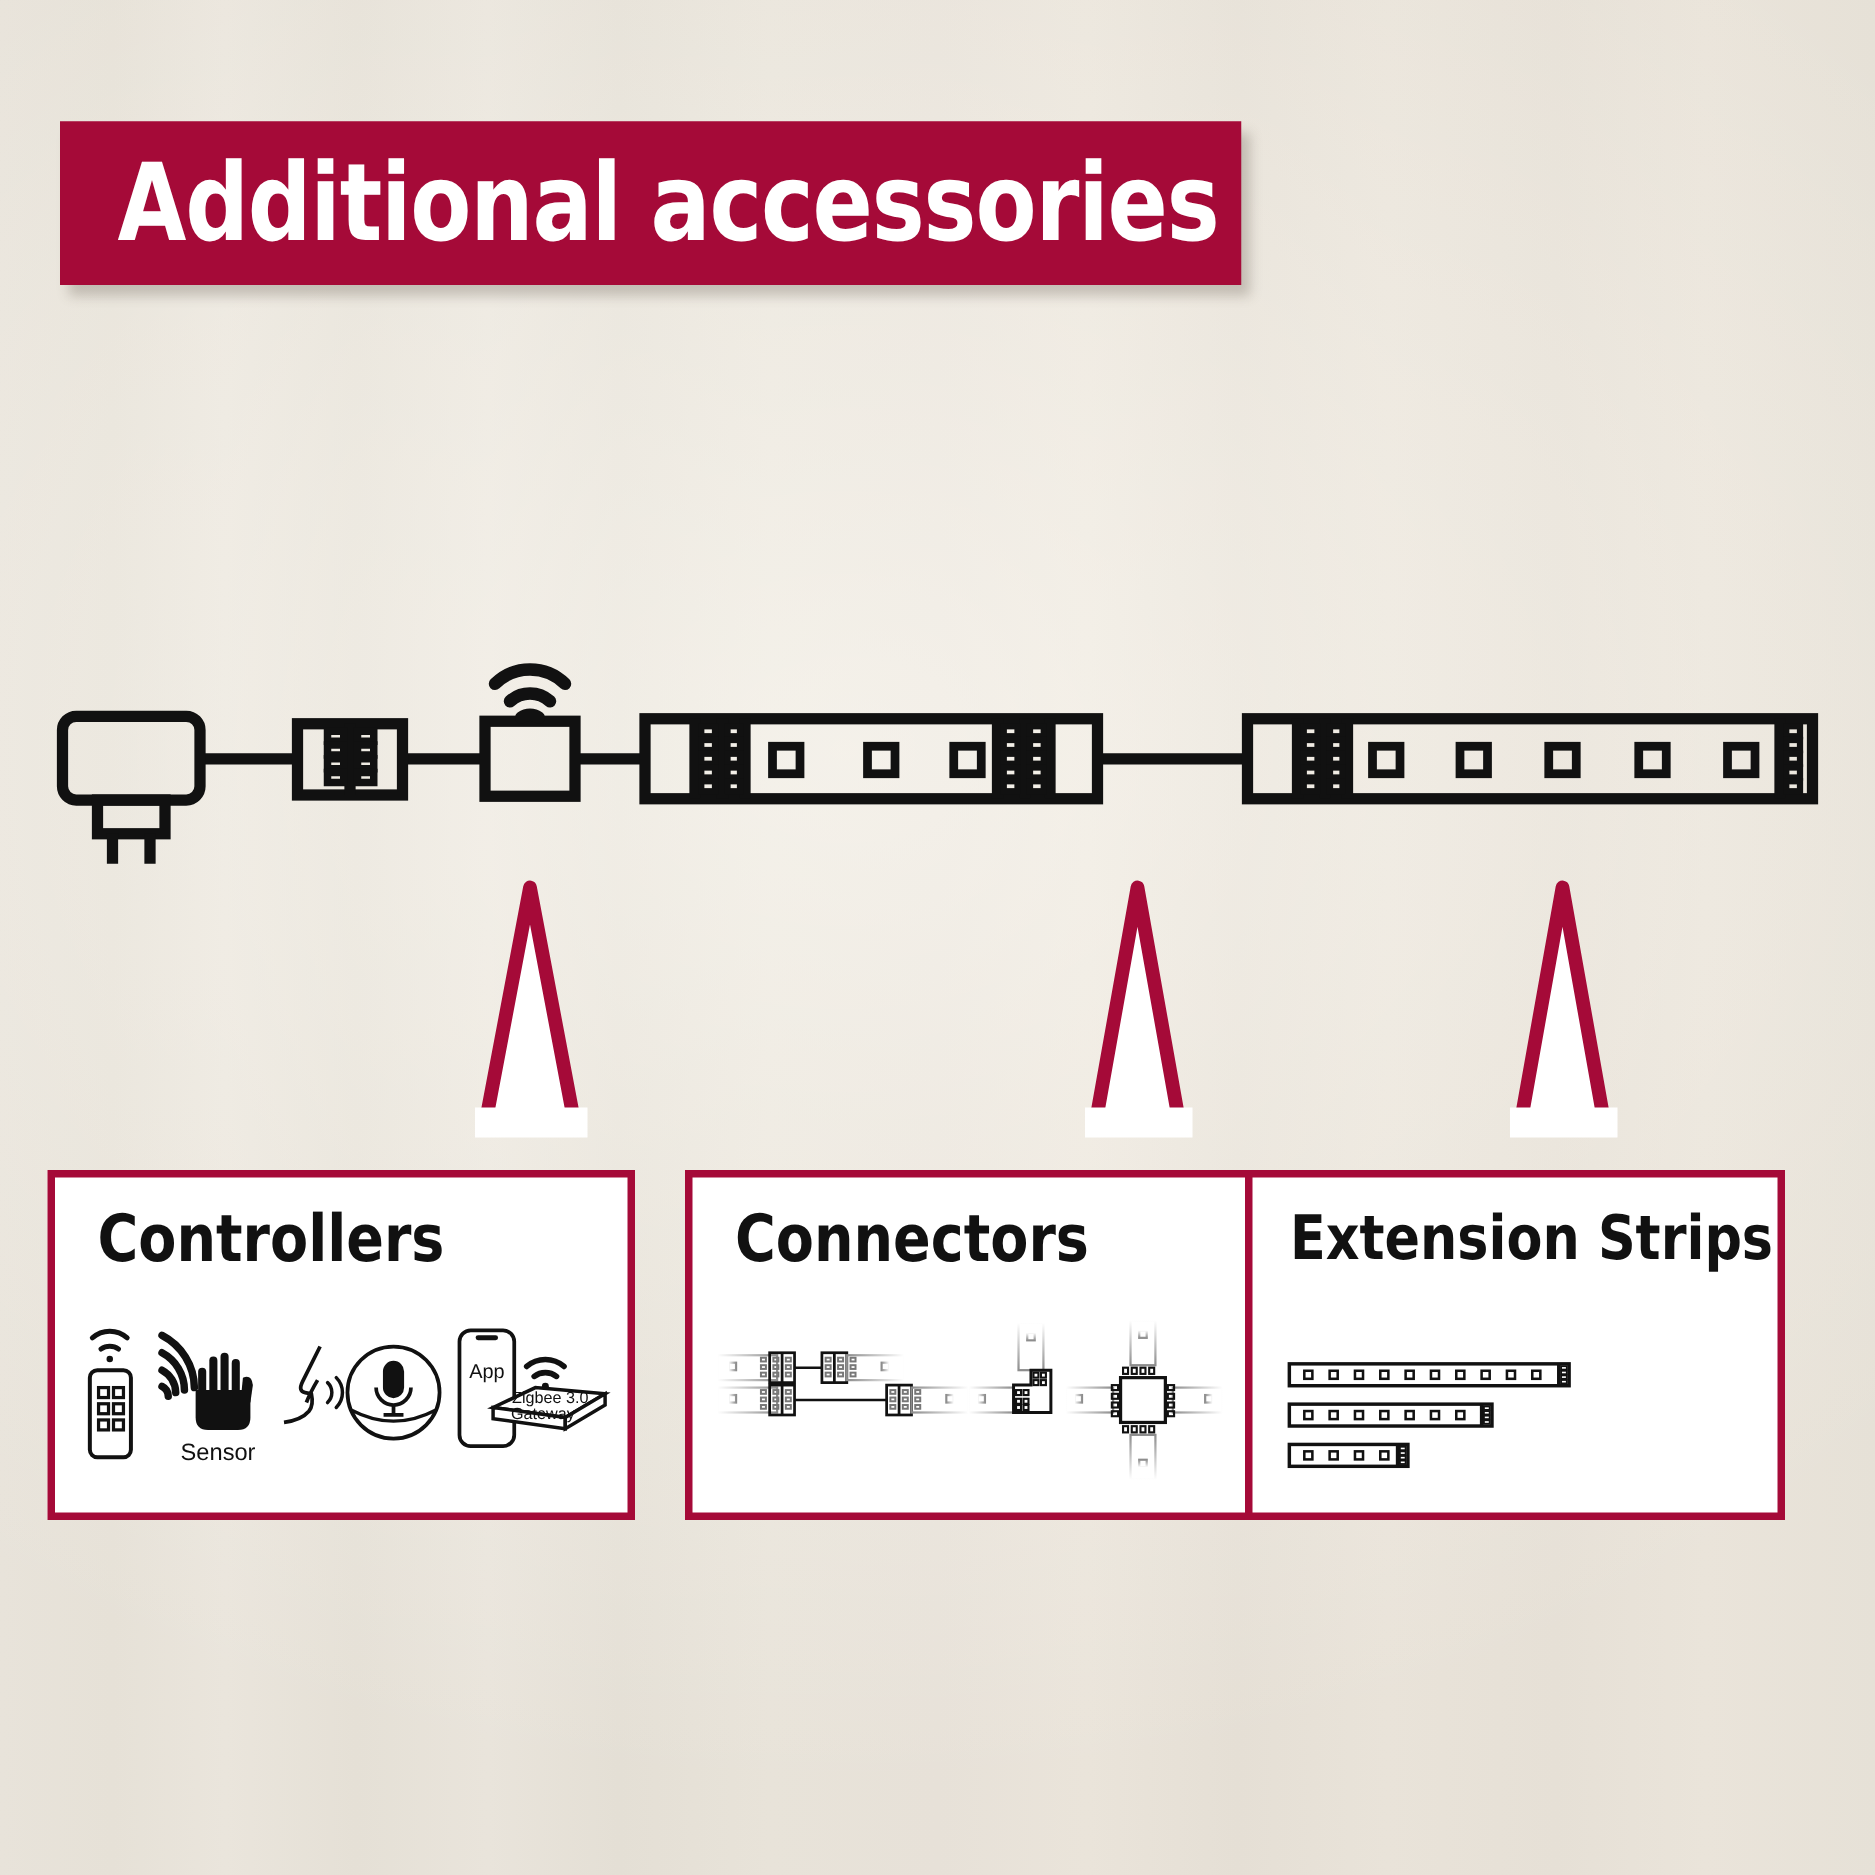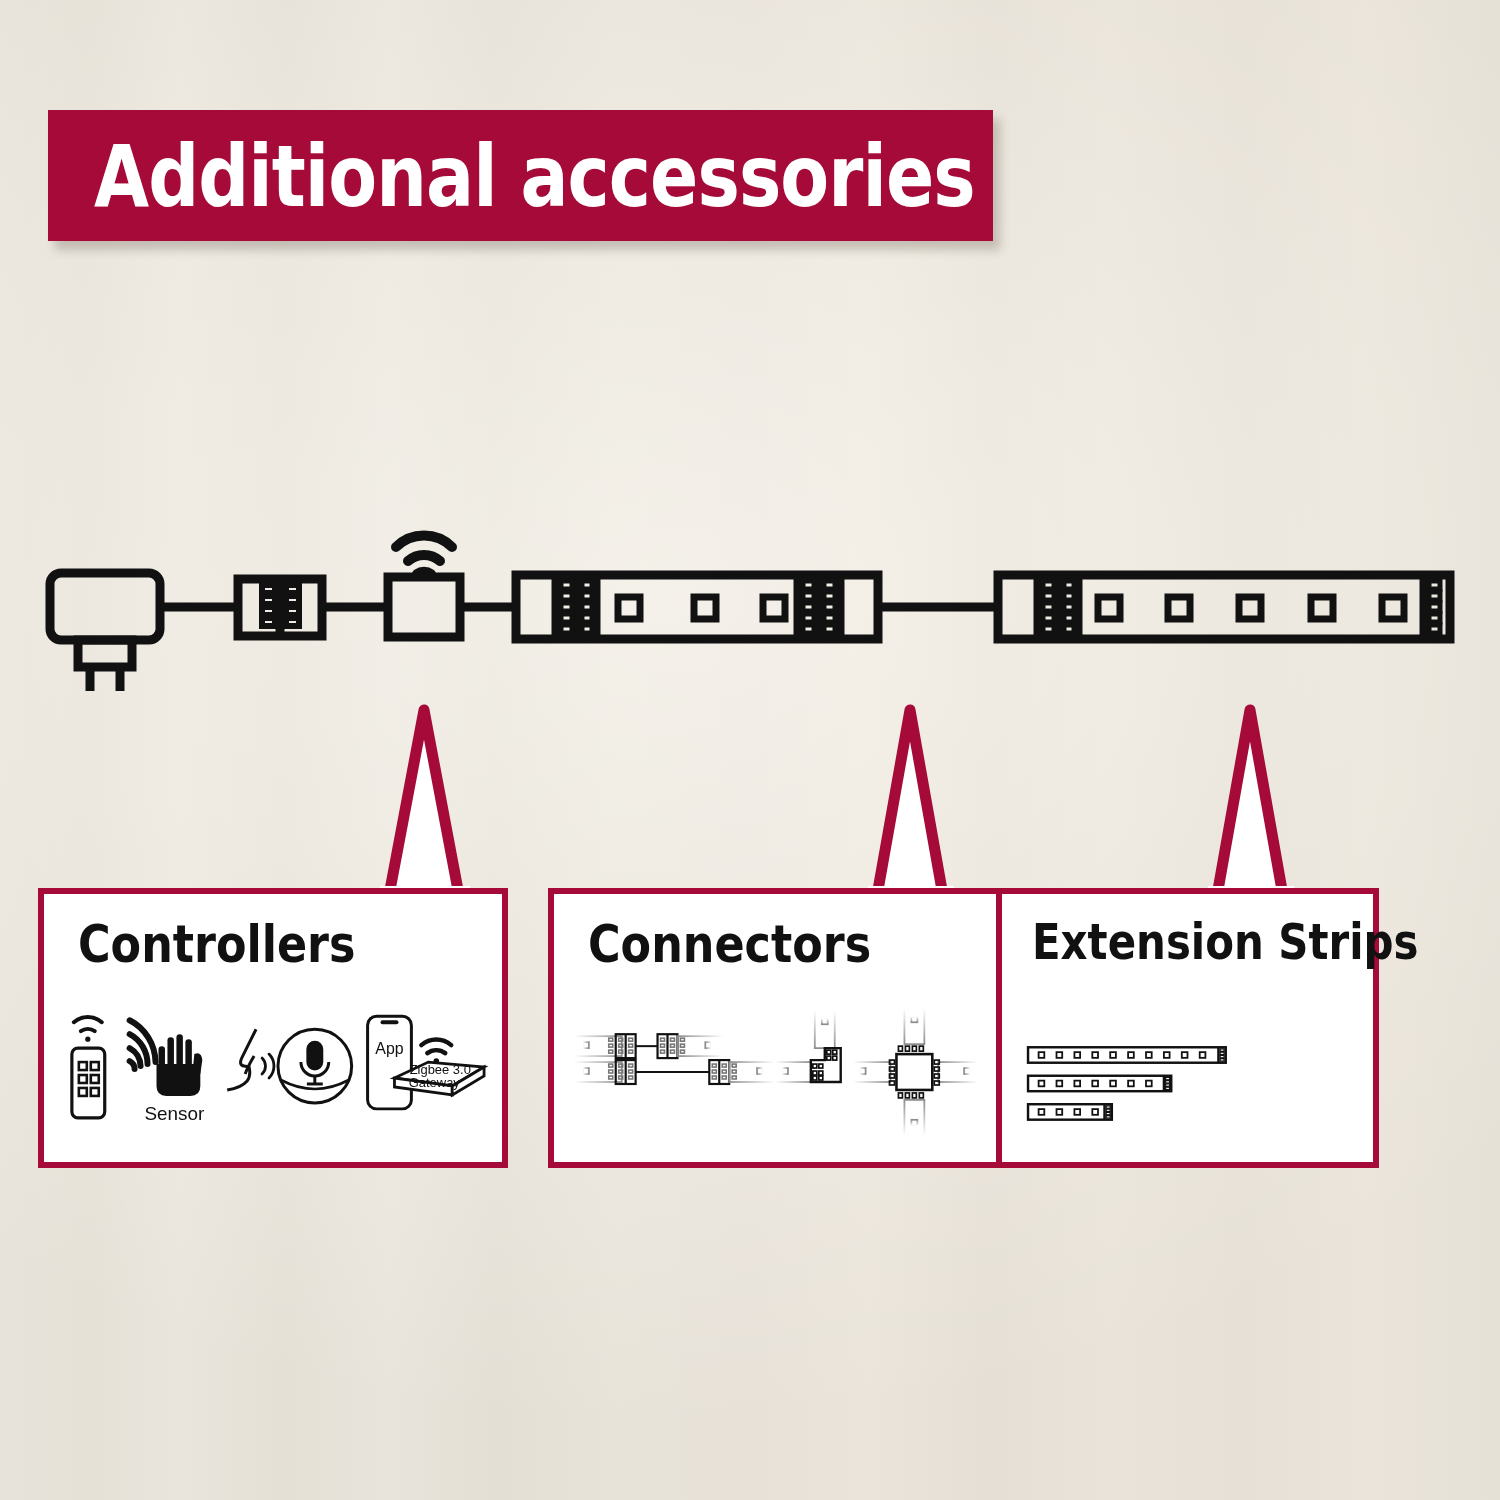--- a/index.html
+++ b/index.html
@@ -23,21 +23,21 @@
   #bg2{
     position:absolute;inset:0;
     background:radial-gradient(120% 90% at 45% 40%, rgba(255,253,248,.55) 0%, rgba(255,253,248,0) 62%);
   }
 
   
   #banner{
     position:absolute;left:48px;top:97px;width:945px;height:131px;
     background:#a50a38;
     box-shadow:7px 9px 9px rgba(90,80,70,.28);
-    display:flex;align-items:center;margin-top:13px;
+    display:flex;align-items:center;
   }
   #banner-text{
     color:#fff;
     font-family:"DejaVu Sans Condensed","Liberation Sans Narrow","Liberation Sans",sans-serif;
     font-weight:700;font-size:86px;letter-spacing:-1px;
     margin-left:46px;white-space:nowrap;
     transform:scaleX(.92);transform-origin:left center;
   }
 
   
@@ -45,24 +45,25 @@
 
   
   #arrows{position:absolute;left:0;top:690px;width:1500px;height:220px;}
 
   
   .callbox{
     position:absolute;
     background:#fff;
     border:6px solid #a50a38;
     box-sizing:border-box;
+    margin-top:48px;
   }
   #box-controllers{left:38px;top:888px;width:470px;height:280px;}
   #box-connectors{left:548px;top:888px;width:455px;height:280px;}
-  #box-extensions{left:996px;top:888px;width:383px;height:280px;}
+  #box-extensions{left:996px;top:888px;width:432px;height:280px;}
 
   .box-title{
     position:absolute;left:34px;top:20px;
     font-family:"DejaVu Sans Condensed","Liberation Sans Narrow","Liberation Sans",sans-serif;
     font-weight:700;font-size:52px;color:#111;white-space:nowrap;
     transform:scaleX(.95);transform-origin:left center;
   }
   #box-extensions .box-title{font-size:49px;left:30px;}
 
   .box-art{position:absolute;left:0;bottom:8px;width:100%;height:150px;}

